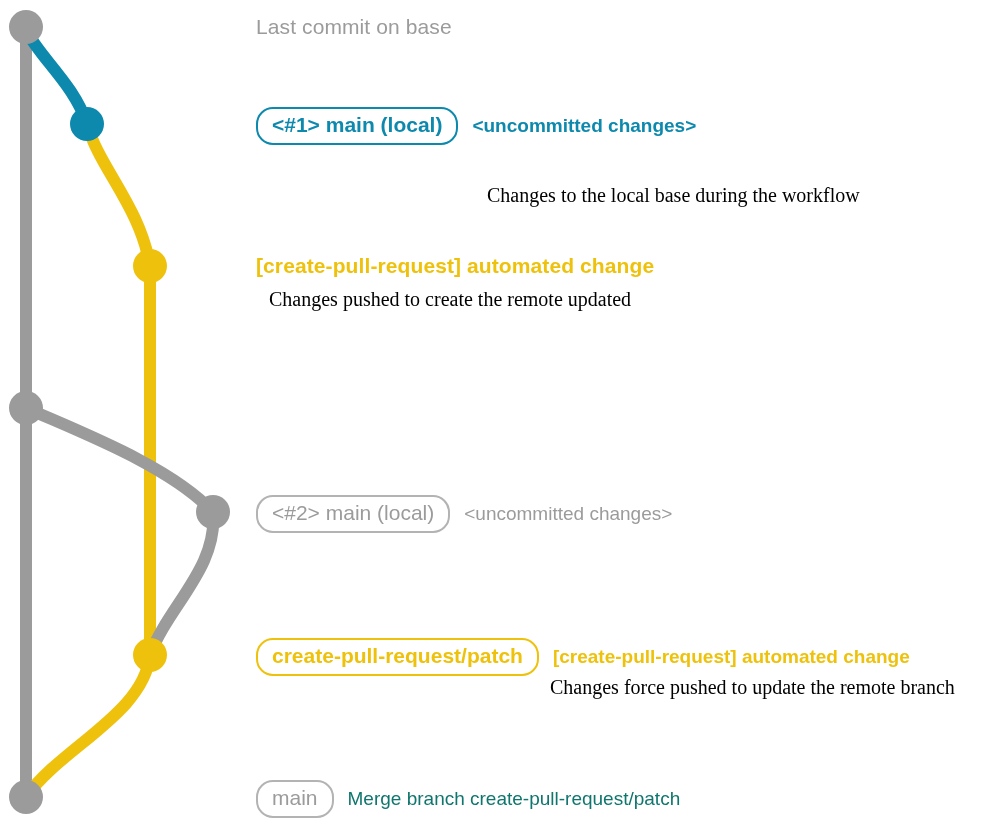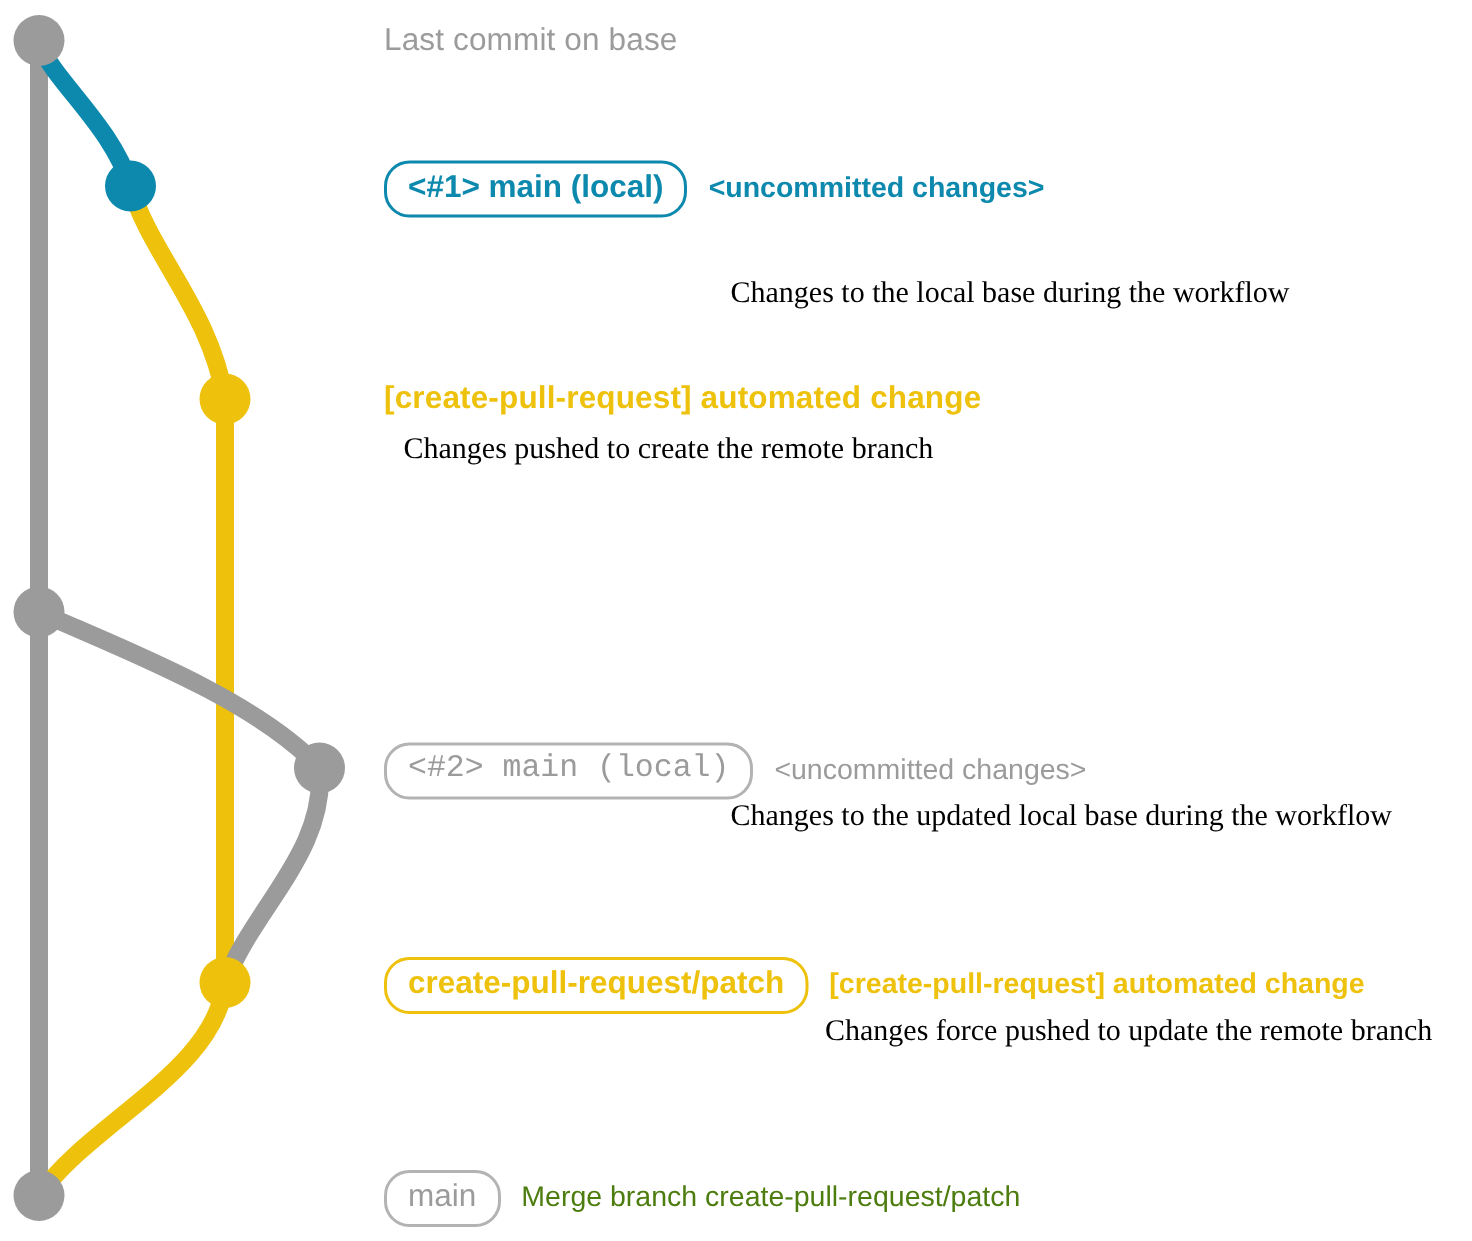--- a/index.html
+++ b/index.html
@@ -103,33 +103,32 @@
 
   <div class="row" style="left:256px; top:107px; height:38px;">
     <span class="badge" style="color:#0d89ae; border-color:#0d89ae;">&lt;#1&gt; main (local)</span>
     <span class="subject" style="color:#0d89ae;">&lt;uncommitted changes&gt;</span>
   </div>
   <div class="desc" style="left:487px; top:146px;margin-top:38px;">Changes to the local base during the workflow</div>
 
   <div class="row" style="left:256px; top:250px; height:32px;">
     <span class="plain-label" style="color:#eec20c; font-weight:bold;">[create-pull-request] automated change</span>
   </div>
-  <div class="desc" style="left:269px; top:288px;">Changes pushed to create the remote branch</div>
+  <div class="desc" style="left:269px; top:288px;">Changes pushed to create the remote updated</div>
 
 
   <div class="row" style="left:256px; top:495px; height:38px;">
-    <span class="badge gray-badge" style="color:#9b9b9b; border-color:#b3b3b3;font-family:Liberation Mono, monospace;">&lt;#2&gt; main (local)</span>
+    <span class="badge gray-badge" style="color:#9b9b9b; border-color:#b3b3b3;">&lt;#2&gt; main (local)</span>
     <span class="subject normal" style="color:#9b9b9b;">&lt;uncommitted changes&gt;</span>
   </div>
-  <div class="desc" style="left:487px; top:533px;">Changes to the updated local base during the workflow</div>
 
   <div class="row" style="left:256px; top:638px; height:38px;">
     <span class="badge" style="color:#eec20c; border-color:#eec20c;">create-pull-request/patch</span>
     <span class="subject" style="color:#eec20c;">[create-pull-request] automated change</span>
   </div>
   <div class="desc" style="left:550px; top:676px;">Changes force pushed to update the remote branch</div>
 
   <div class="row" style="left:256px; top:780px; height:38px;">
     <span class="badge gray-badge" style="color:#9b9b9b; border-color:#b3b3b3;">main</span>
-    <span class="subject normal" style="color:#4d7c0f;">Merge branch create-pull-request/patch</span>
+    <span class="subject normal" style="color:#0f766e;">Merge branch create-pull-request/patch</span>
   </div>
 
 </div>
 
 </body></html>

